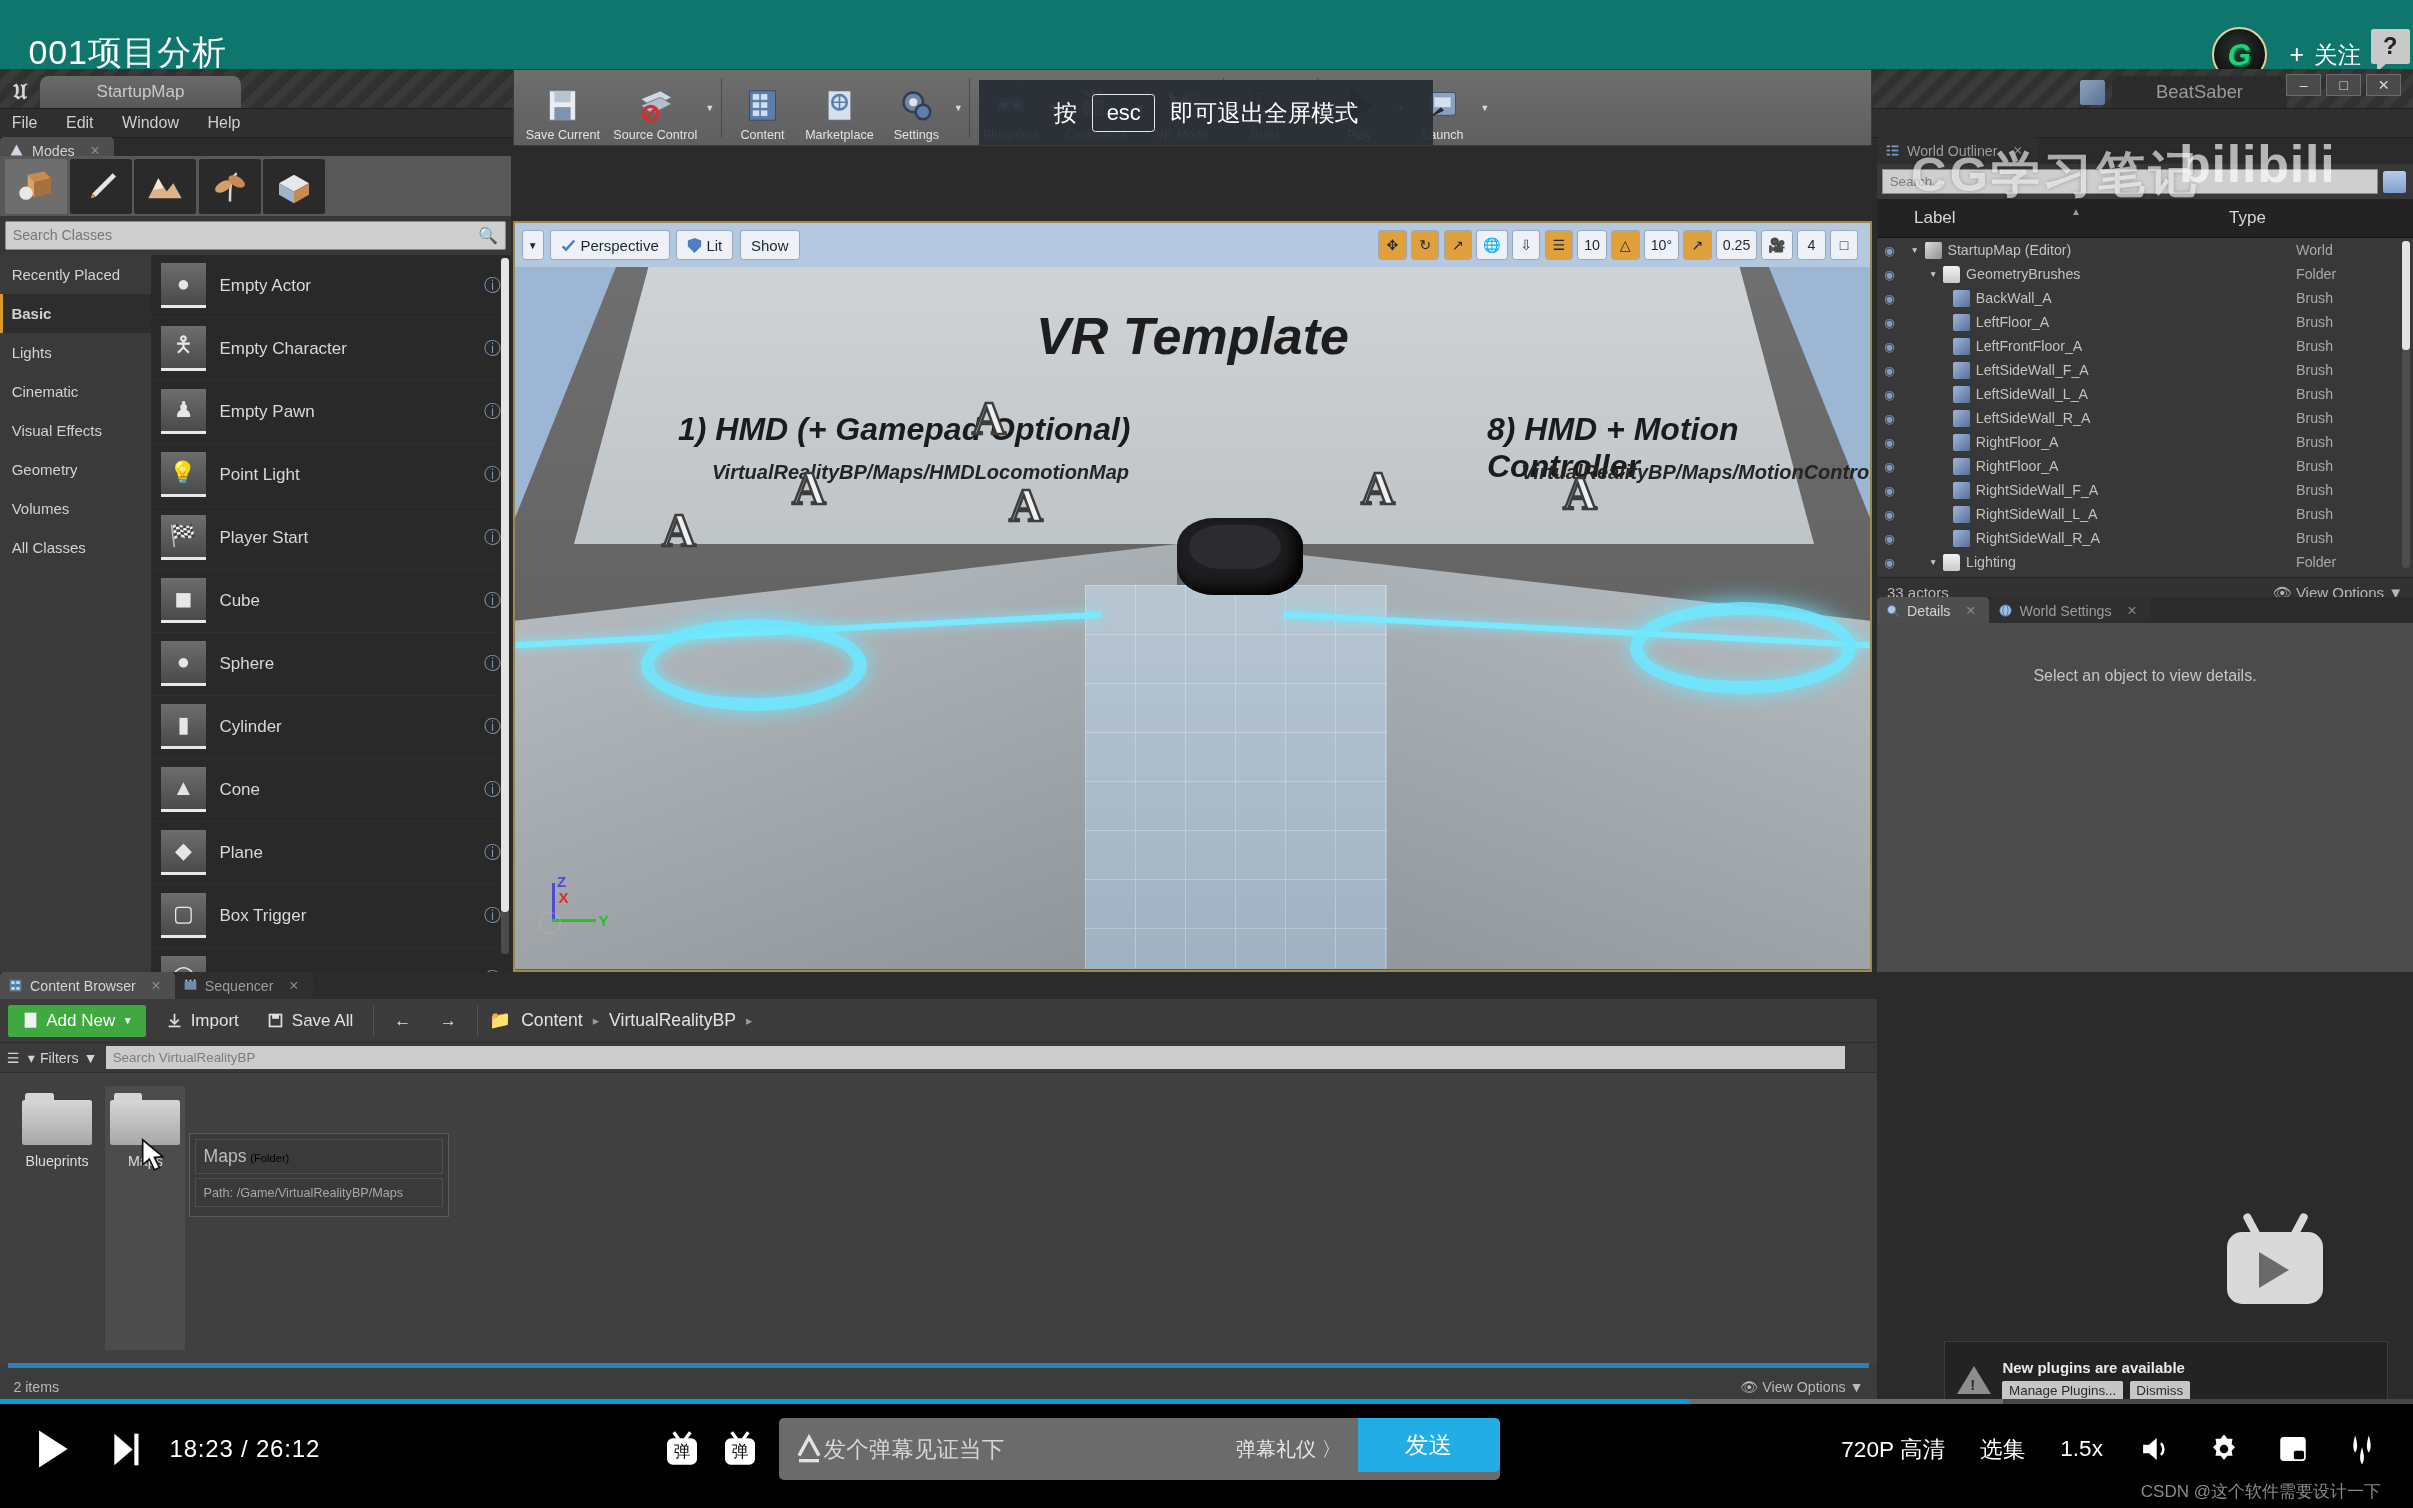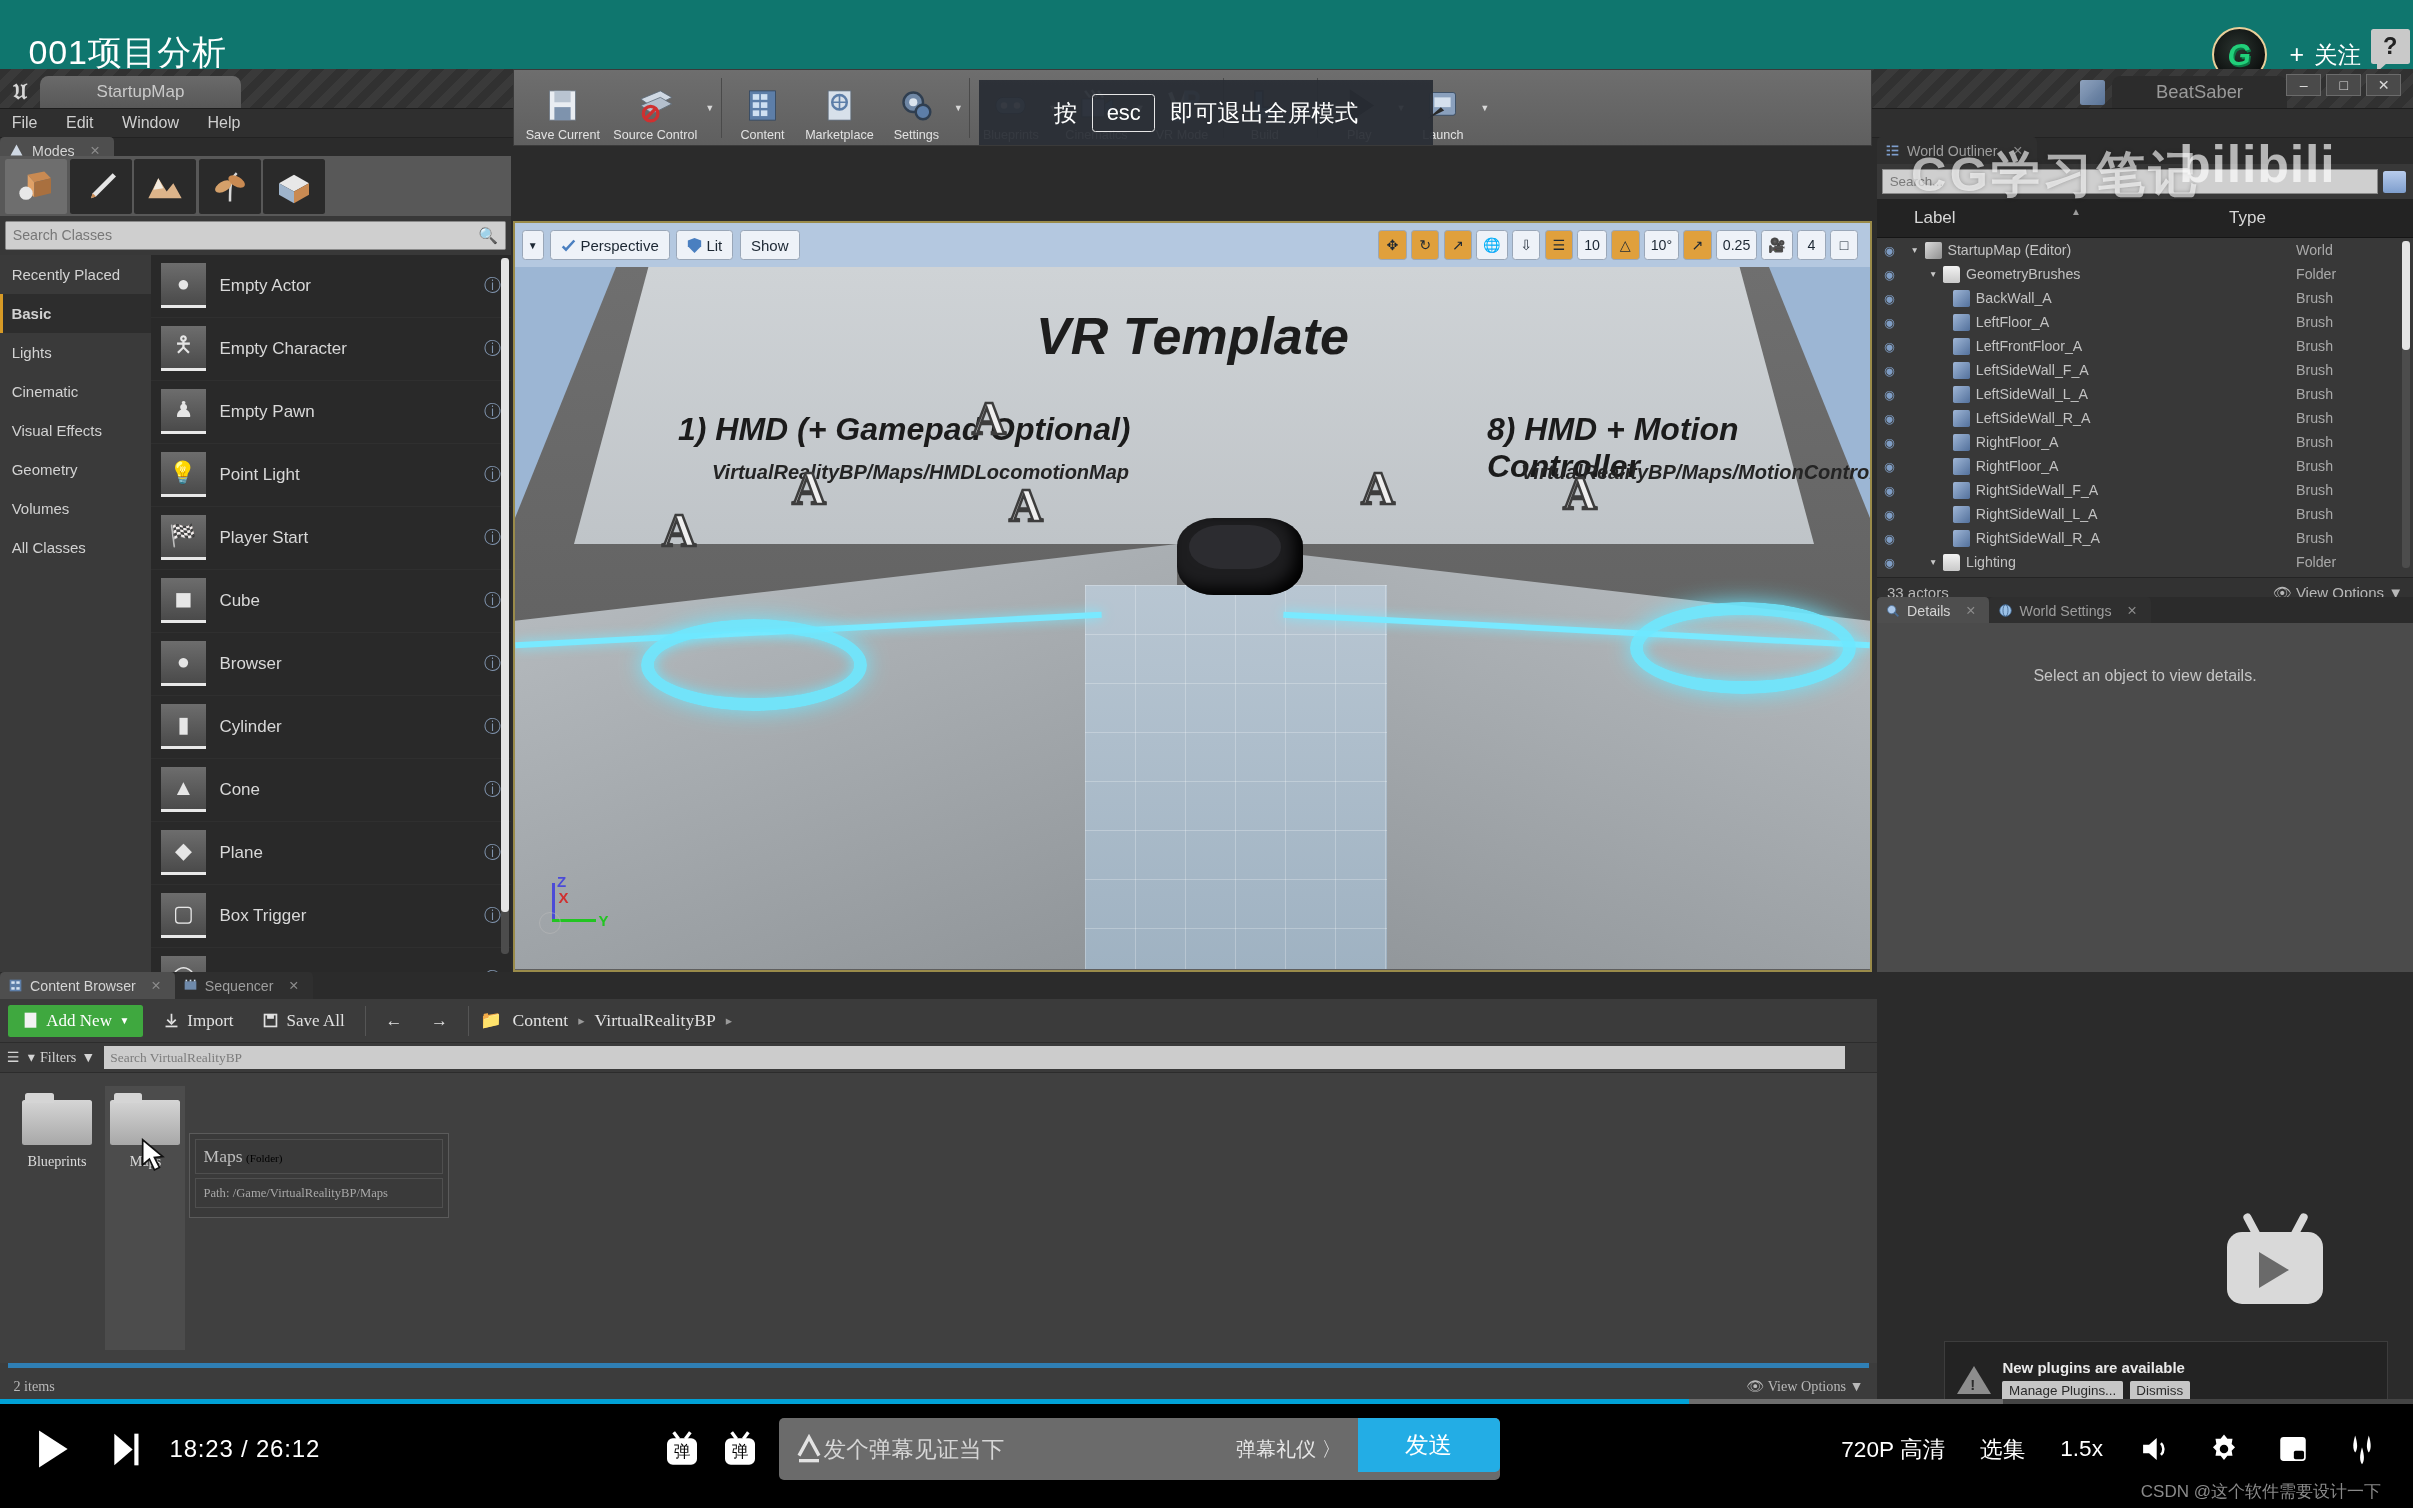--- a/index.html
+++ b/index.html
@@ -632,21 +632,21 @@
             <div class="place-name">Player Start</div>
             <div class="place-help">ⓘ</div>
           </div>
           <div class="place-row">
             <div class="place-thumb">◼</div>
             <div class="place-name">Cube</div>
             <div class="place-help">ⓘ</div>
           </div>
           <div class="place-row">
             <div class="place-thumb">●</div>
-            <div class="place-name">Browser</div>
+            <div class="place-name">Sphere</div>
             <div class="place-help">ⓘ</div>
           </div>
           <div class="place-row">
             <div class="place-thumb">▮</div>
             <div class="place-name">Cylinder</div>
             <div class="place-help">ⓘ</div>
           </div>
           <div class="place-row">
             <div class="place-thumb">▲</div>
             <div class="place-name">Cone</div>
@@ -963,21 +963,21 @@
             <rect x="3" y="2" width="2" height="2"></rect>
             <rect x="8" y="2" width="2" height="2"></rect>
             <rect x="13" y="2" width="2" height="2"></rect>
           </g>
       </svg>
       <span>Sequencer</span>
       <span class="x">✕</span>
     </div>
   </div>
 
-  <div id="cbrowser" style="top:999px;height:409px;font-family:Liberation Serif, serif;">
+  <div id="cbrowser" style="top:999px;height:409px;">
     <div class="cb-toolbar">
       <div class="cb-green">
         <svg width="17" height="18.4" viewBox="0 0 20 22">
           <rect x="3" y="2" width="14" height="18" fill="#f2f2f2"></rect>
         </svg>
         <span>Add New</span>
         <span style="font-size:10px">▼</span>
       </div>
       <div class="cb-btn">
         <svg width="17" height="17" viewBox="0 0 20 20">

